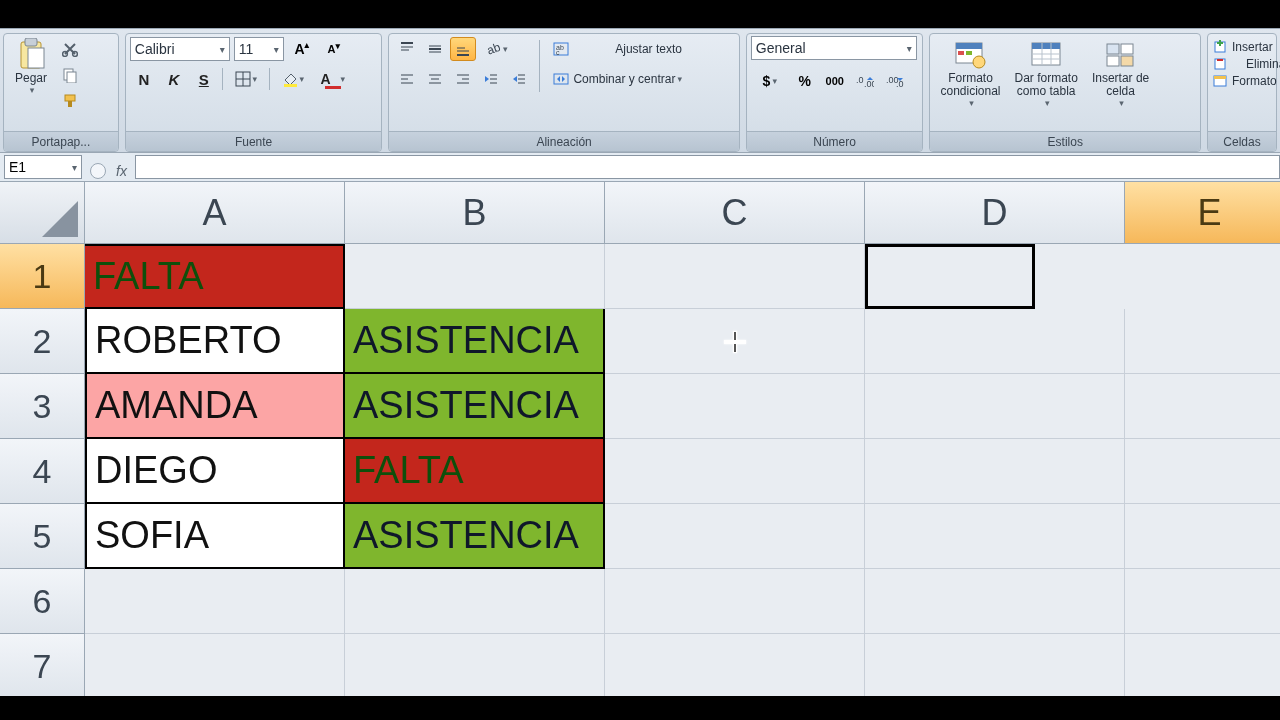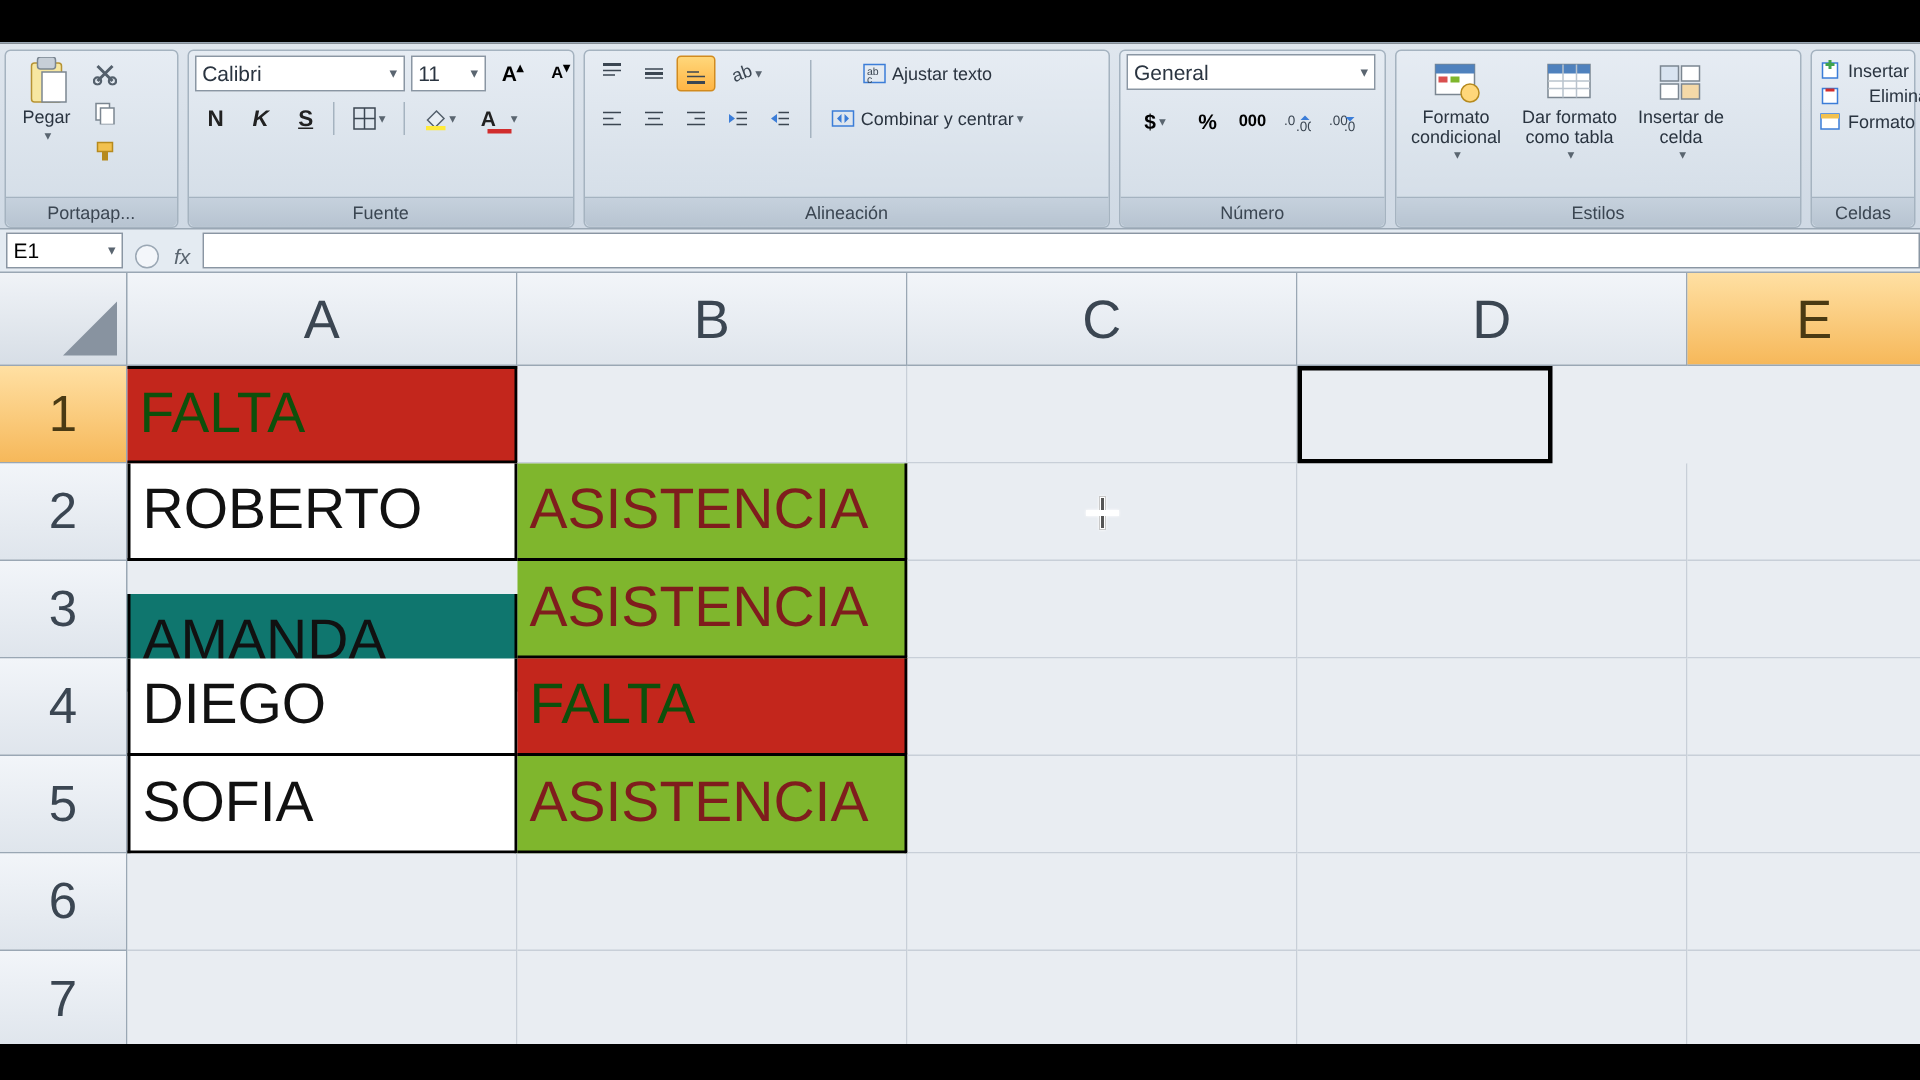--- a/index.html
+++ b/index.html
@@ -108,21 +108,21 @@
     height:var(--rowH); border-right:1px solid #c8cfd8; border-bottom:1px solid #c8cfd8;
     font-size:38px; color:#111; display:flex; align-items:center; padding:0 8px; background:#e9edf2;
     white-space:nowrap; overflow:hidden;
   }
   .cA{width:var(--colA);} .cB{width:var(--colB);} .cC{width:var(--colC);} .cD{width:var(--colD);} .cE{width:var(--colE);}
 
   .data-border{ border-right:2px solid #000 !important; border-bottom:2px solid #000 !important; }
   .data-left{ border-left:2px solid #000; } 
 
   .red{ background:#c3261c; color:#0e4f0b; font-weight:400; }
-  .green{ background:#7fb62d; color:#7f1d1d; font-weight:400; }
+  .green{ background:#7fb62d; color:#0f172a; font-weight:400; }
 
   .active-cell{
     border:3px solid #000 !important; background:#e9edf2;
   }
 
   
   .cursor-plus{
     position:absolute;
     width:22px;height:22px; pointer-events:none;
     left:calc(var(--rowhdr) + var(--colA) + var(--colB) + var(--colC)/2 - 11px);
@@ -182,21 +182,21 @@
             </svg>
         </div>
       </div>
     </div>
     <div class="group-title">Portapap...</div>
   </div>
 
   <div class="group" style="width:258px">
     <div class="group-body" style="flex-direction:column;gap:4px;width:100%">
       <div style="display:flex;gap:4px;align-items:center">
-        <div class="combo" style="width:140px">
+        <div class="combo" style="width:100px">
           <span>Calibri</span>
             <span class="arrow">▾</span>
         </div>
         <div class="combo" style="width:50px">
           <span>11</span>
             <span class="arrow">▾</span>
         </div>
         <div class="small-btn">
             <span style="font-size:14px;font-weight:700">A<span style="font-size:9px;position:relative;top:-6px">▴</span></span>
           </div>
@@ -308,21 +308,21 @@
                 <path d="M2 8 L6 5 L6 11 Z" fill="#3b7dd8"></path>
                 <line x1="7" y1="4" x2="14" y2="4" stroke="#3b4652"></line>
                 <line x1="7" y1="8" x2="14" y2="8" stroke="#3b4652"></line>
                 <line x1="7" y1="12" x2="14" y2="12" stroke="#3b4652"></line>
               </svg>
             </div>
         </div>
       </div>
       <div style="width:1px;height:52px;background:#a5b3c0;margin-top:4px"></div>
       <div style="display:flex;flex-direction:column;gap:4px">
-        <div class="small-btn" style="width:auto;padding:0 6px;justify-content:center">
+        <div class="small-btn" style="width:auto;padding:0 6px;justify-content:space-between">
           <svg width="16" height="16">
               <rect x="1" y="2" width="14" height="12" fill="none" stroke="#3b7dd8"></rect>
               <text x="3" y="9" font-size="7" fill="#3b4652">ab</text>
               <text x="3" y="14" font-size="7" fill="#3b4652">c</text>
             </svg>
           <span style="margin-left:4px;font-size:12px;color:#2a3440">Ajustar texto</span>
         </div>
         <div class="small-btn" style="width:auto;padding:0 6px;justify-content:flex-start">
           <svg width="16" height="16">
               <rect x="1" y="3" width="14" height="10" fill="none" stroke="#3b7dd8"></rect>
@@ -488,21 +488,21 @@
         <div class="cell cE active-cell"></div>
       </div>
       <div class="row">
         <div class="cell cA data-border data-left" style="background: rgb(255, 255, 255);">ROBERTO</div>
         <div class="cell cB green data-border">ASISTENCIA</div>
         <div class="cell cC"></div>
         <div class="cell cD"></div>
         <div class="cell cE"></div>
       </div>
       <div class="row">
-        <div class="cell cA data-border data-left" style="background: #0f766e; margin-top: 22px;">AMANDA</div>
+        <div class="cell cA data-border data-left" style="background: #fca5a5;">AMANDA</div>
         <div class="cell cB green data-border">ASISTENCIA</div>
         <div class="cell cC"></div>
         <div class="cell cD"></div>
         <div class="cell cE"></div>
       </div>
       <div class="row">
         <div class="cell cA data-border data-left" style="background: rgb(255, 255, 255);">DIEGO</div>
         <div class="cell cB red data-border">FALTA</div>
         <div class="cell cC"></div>
         <div class="cell cD"></div>

